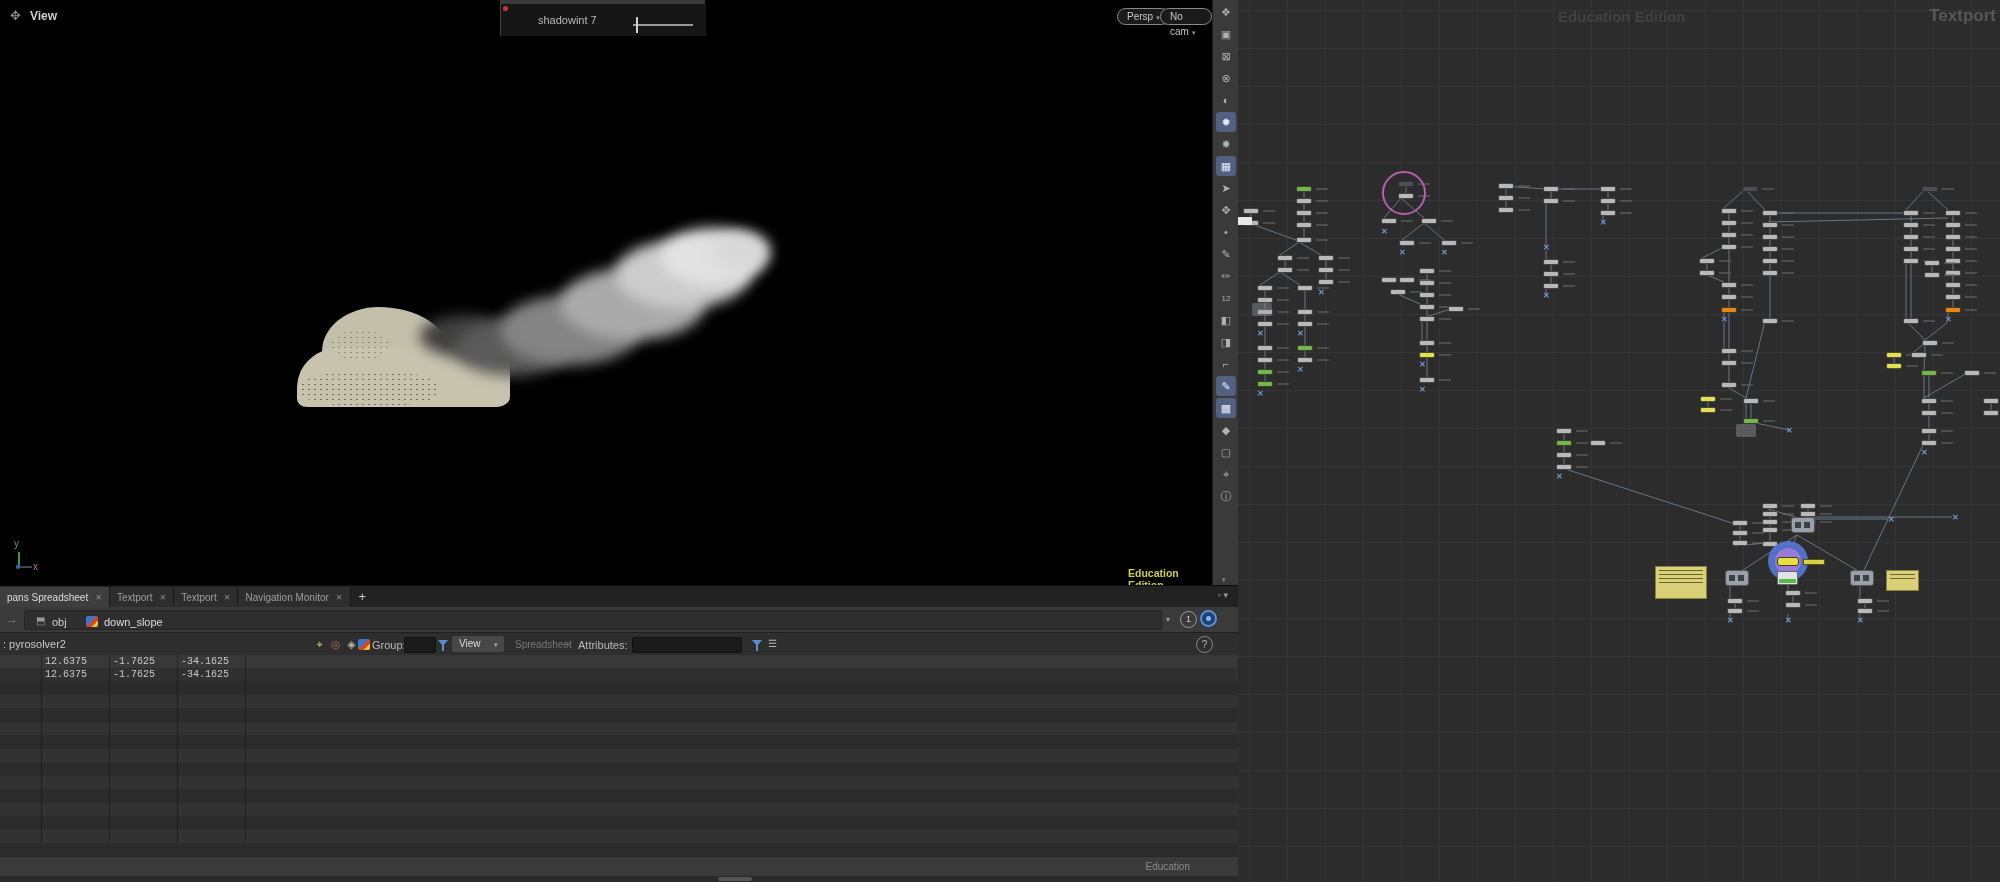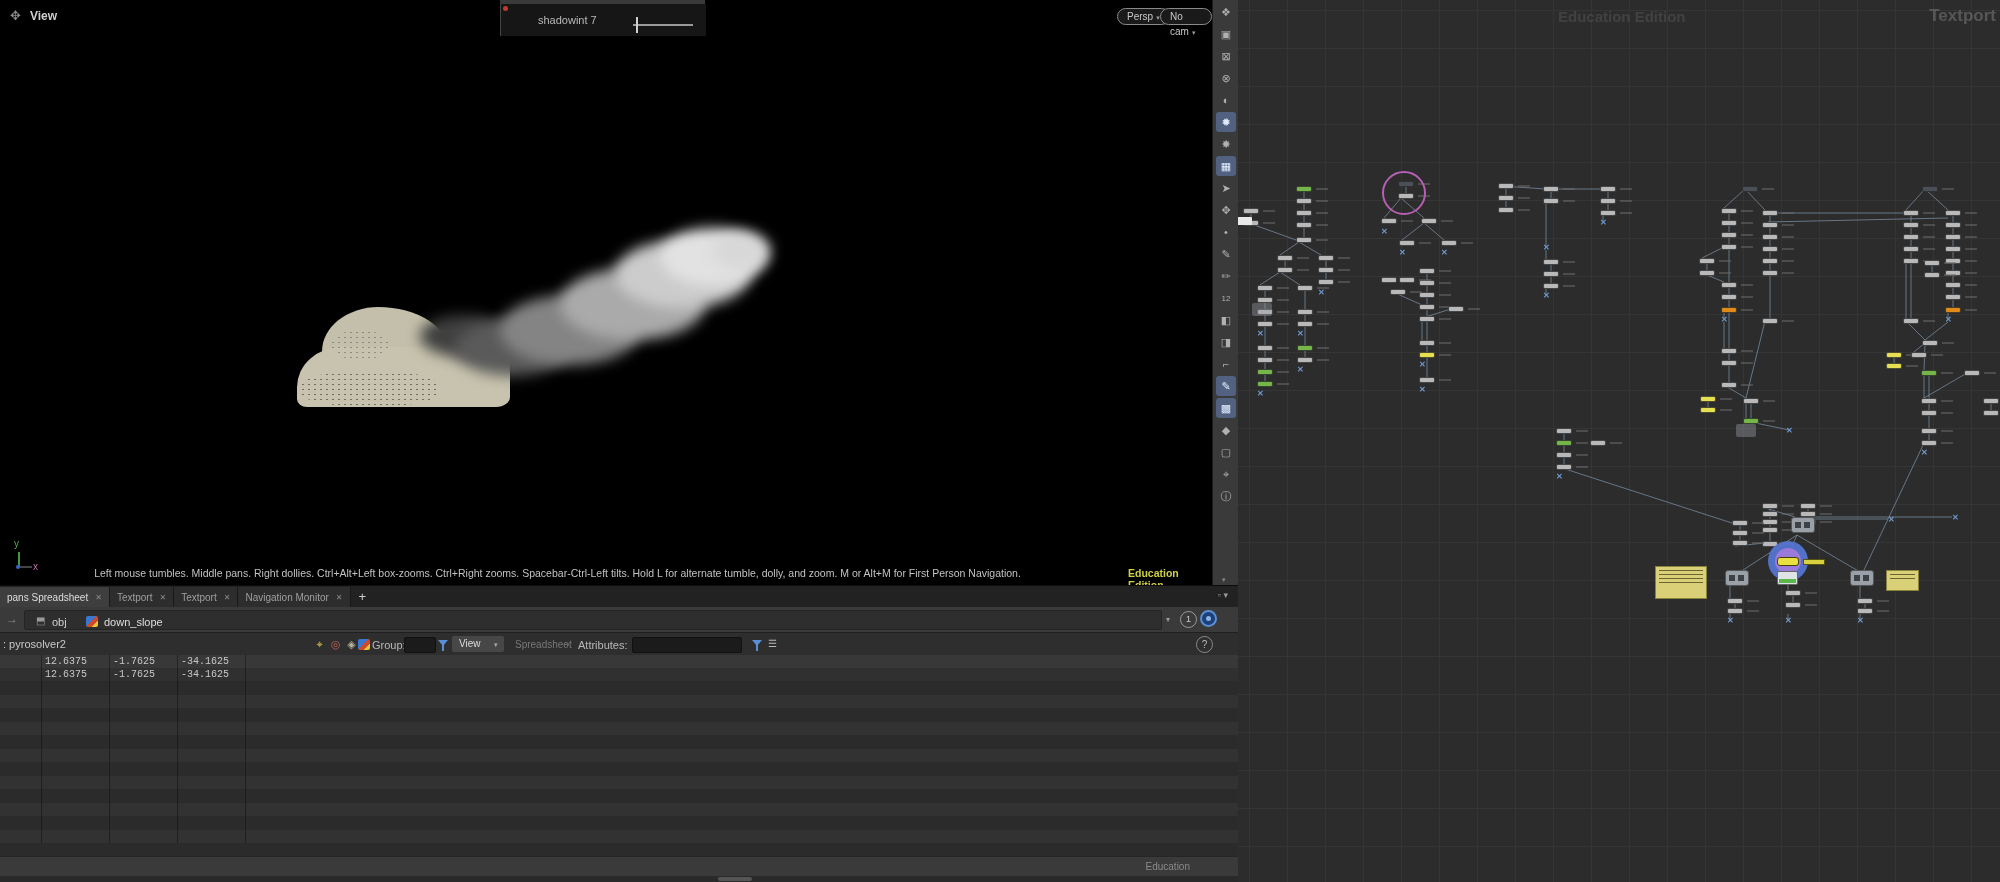--- a/index.html
+++ b/index.html
@@ -169,21 +169,20 @@
     </div>
 
     <div>
       <div id="axis-y-line" class="abs"></div>
       <div id="axis-x-line" class="abs"></div>
       <span id="axis-y-label" class="abs">y</span>
       <span id="axis-x-label" class="abs">x</span>
       <div id="axis-origin" class="abs"></div>
     </div>
 
-    <div id="vp-help" class="abs">Left mouse tumbles. Middle pans. Right dollies. Ctrl+Alt+Left box-zooms. Ctrl+Right zooms. Spacebar-Ctrl-Left tilts. Hold L for alternate tumble, dolly, and zoom. M or Alt+M for First Person Navigation.</div>
     <div id="vp-edition" class="abs">Education Edition</div>
   </div>
 
   <div id="vtoolbar" class="abs">
     <div id="vt-icons">
         <div class="vt-icon">❖</div>
         <div class="vt-icon">▣</div>
         <div class="vt-icon">⊠</div>
         <div class="vt-icon">⊗</div>
         <div class="vt-icon">◐</div>

